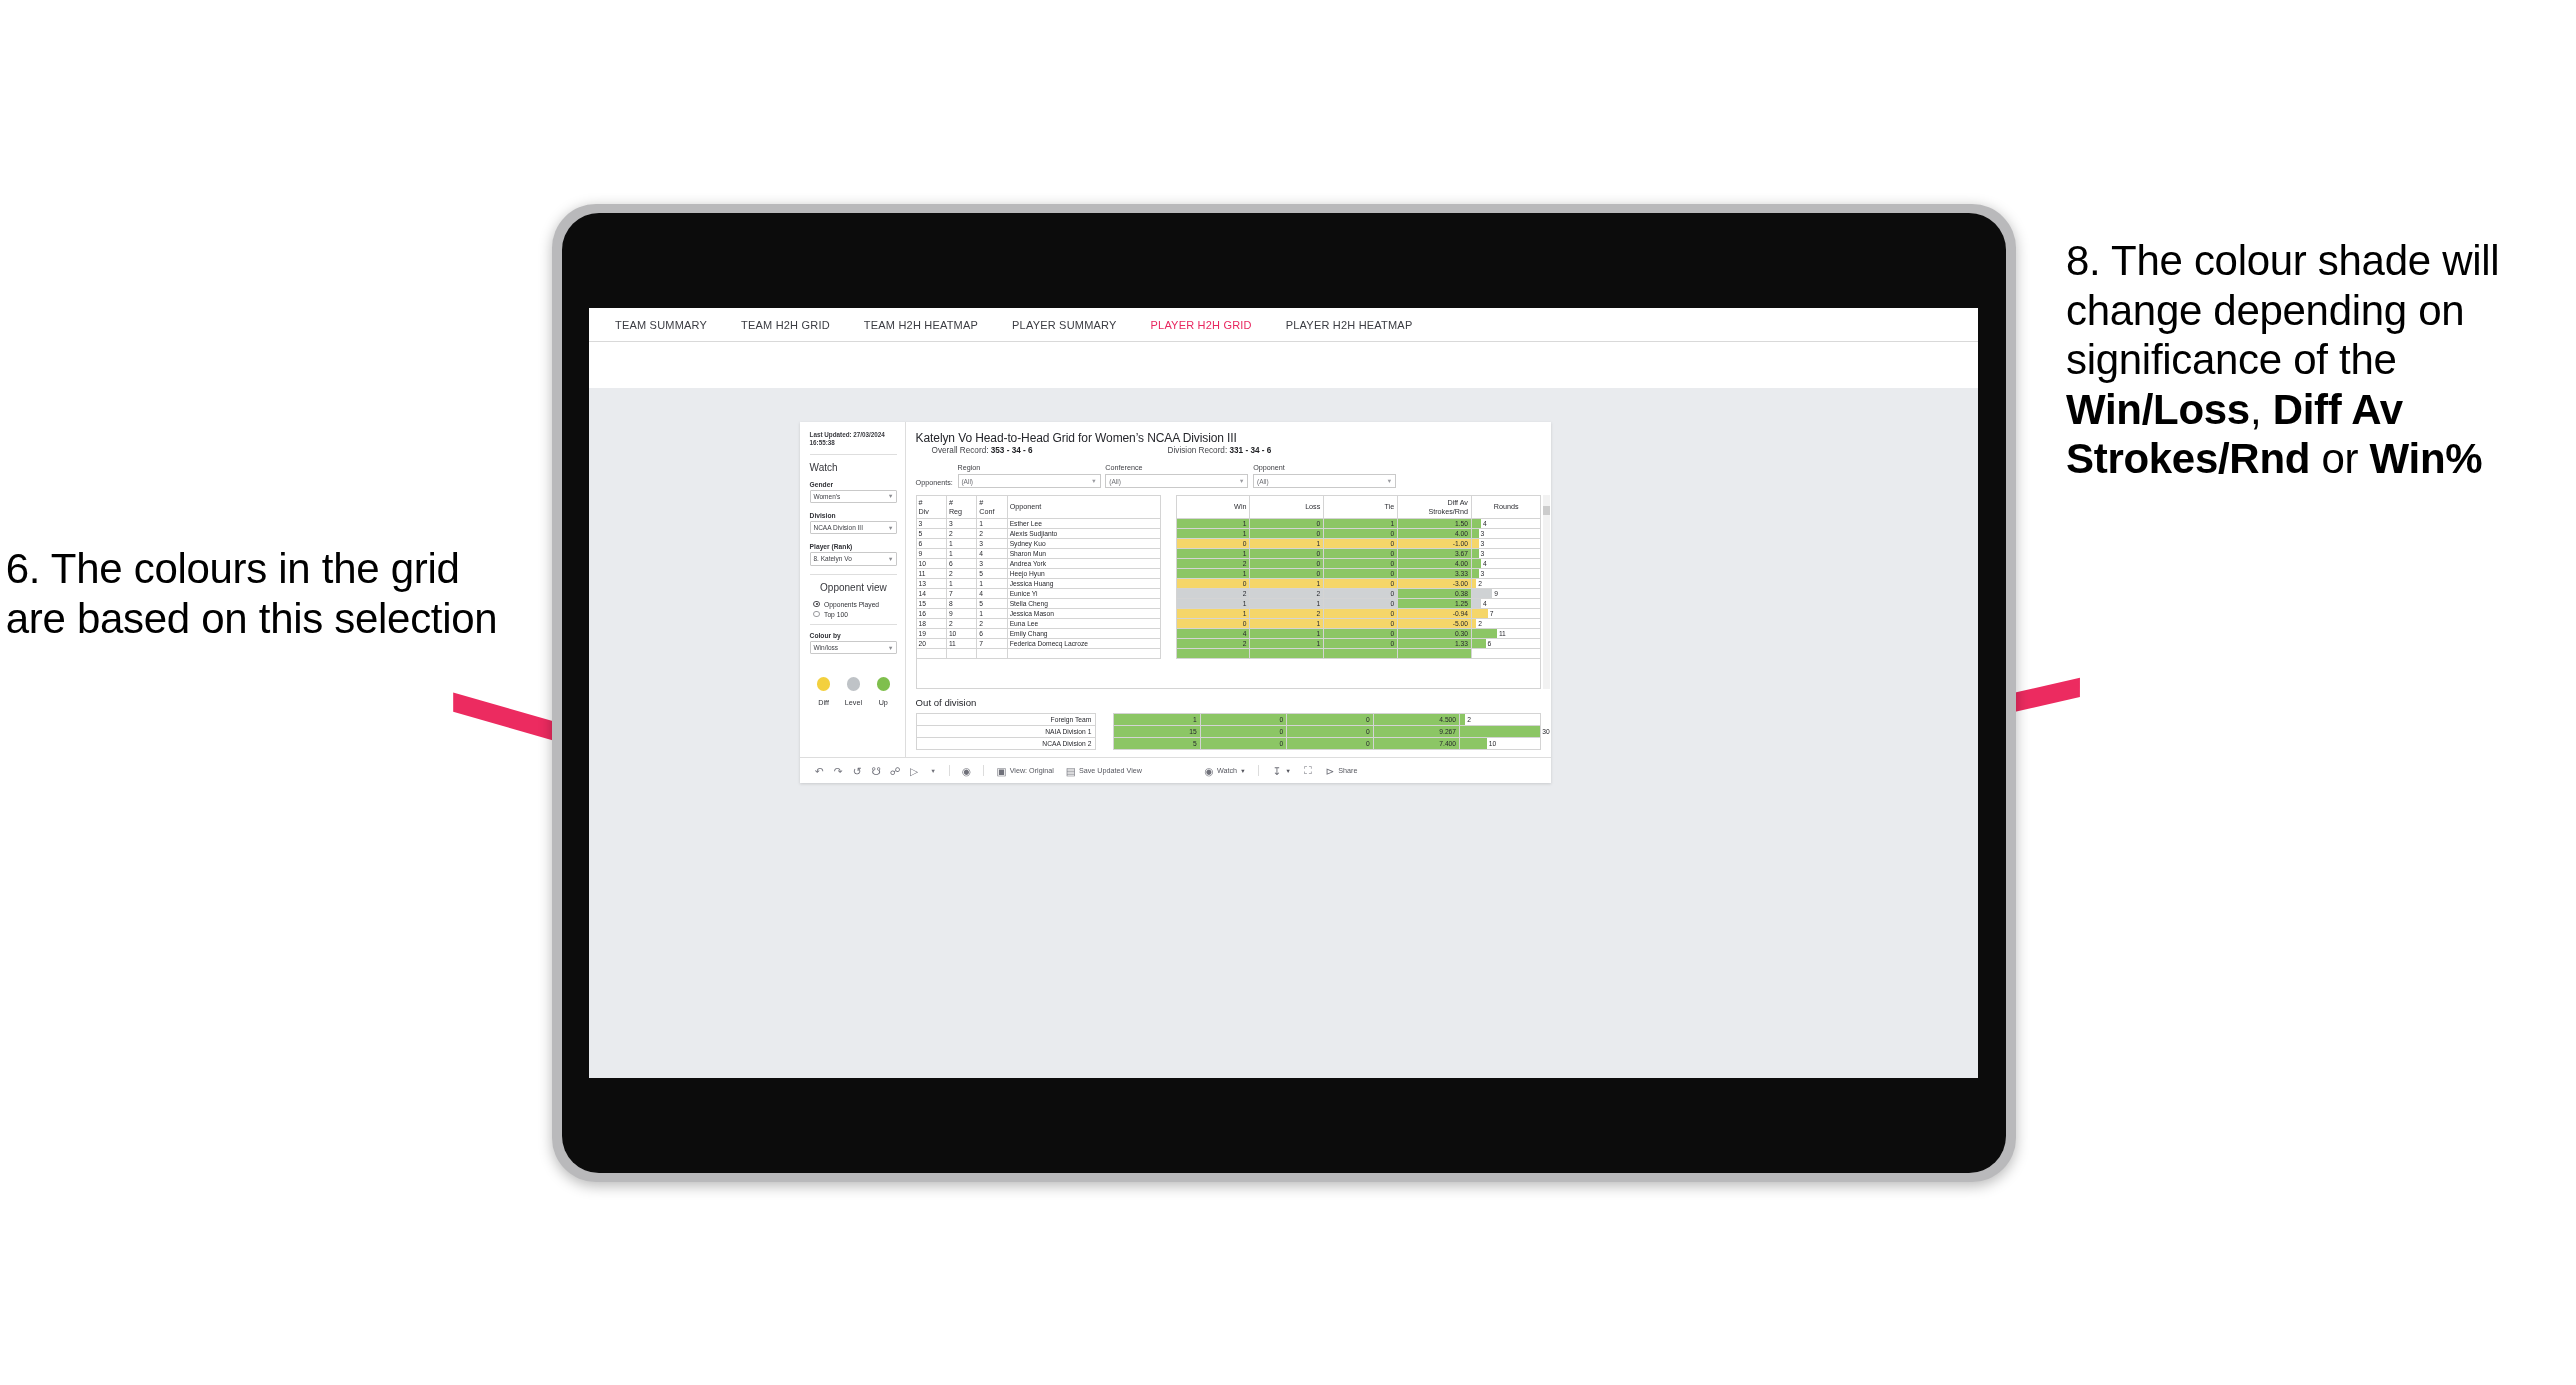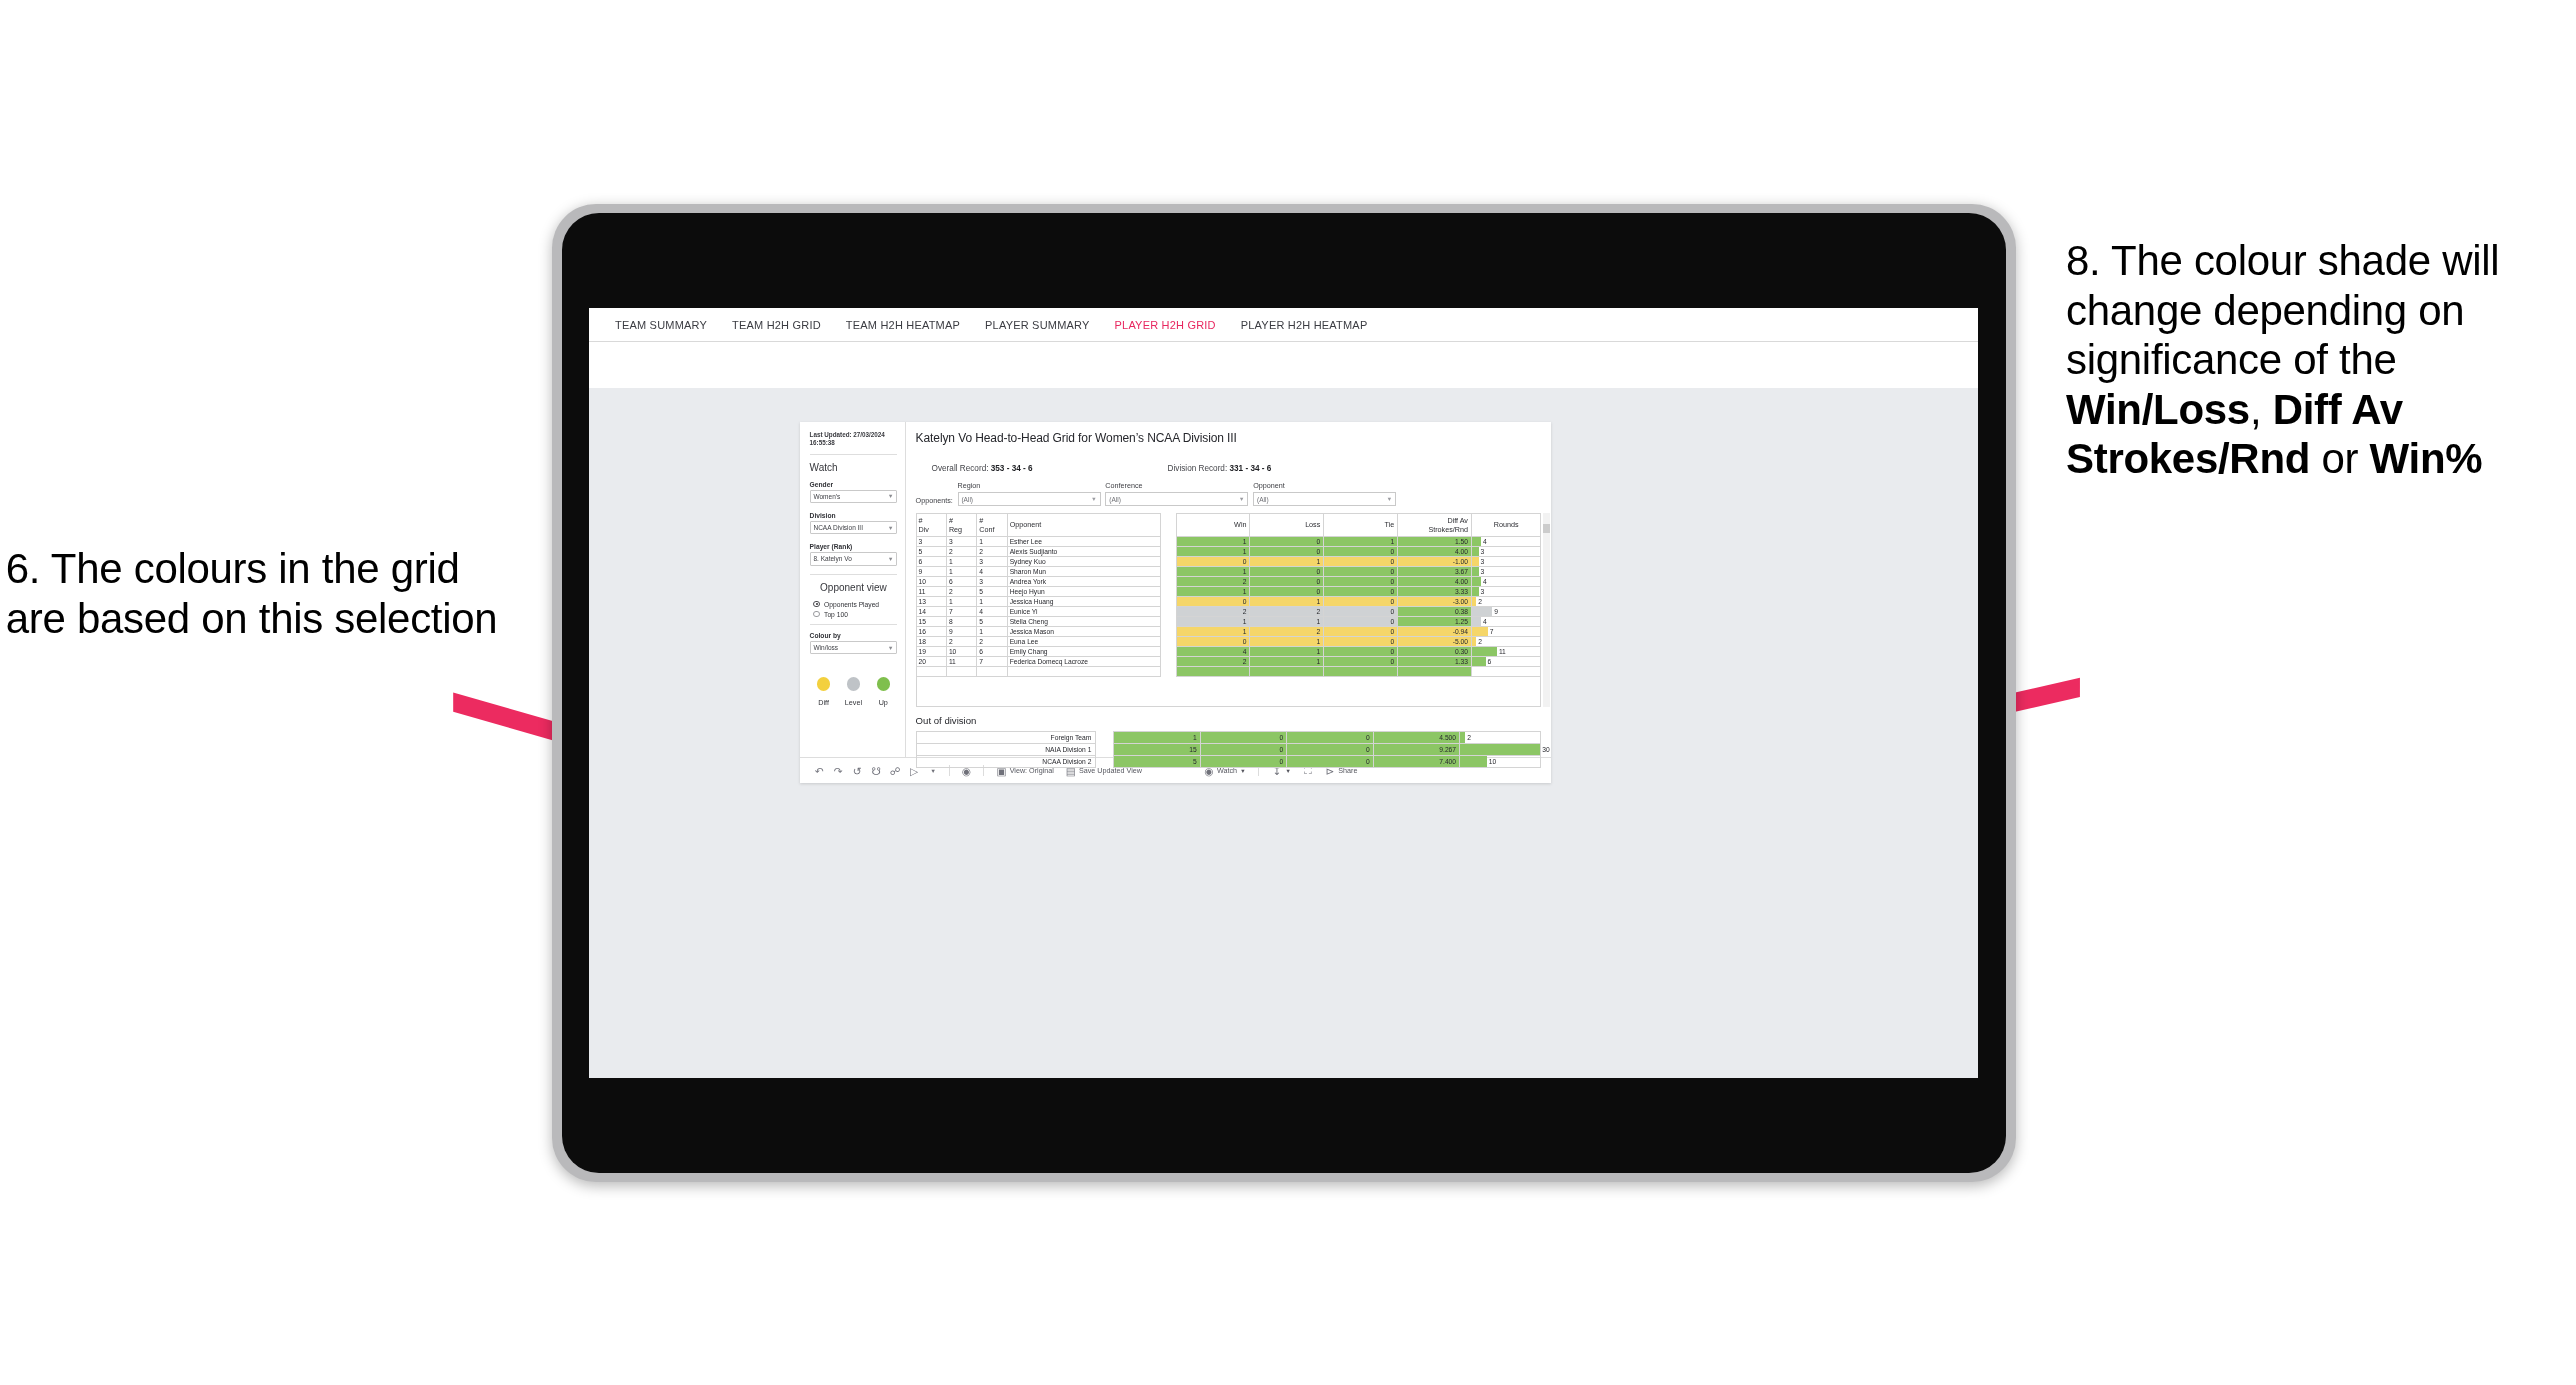--- a/index.html
+++ b/index.html
@@ -34,21 +34,21 @@
   .topnav{display:flex;align-items:stretch;}
   .topnav a{display:flex;align-items:center;padding:0 21px;font-size:12.5px;
     color:#2c2c33;letter-spacing:0.4px;text-decoration:none;
     border-right:1px solid #e9e9e9;position:relative;}
   .topnav a.active::after{content:"";position:absolute;left:0;right:0;bottom:0;
     height:2.9px;background:#e8265f;}
   .topright{margin-left:auto;display:flex;align-items:center;gap:8.7px;
     padding-right:19px;font-size:11.6px;color:#55565c;}
   .topright .sep{color:#bfbfc4;}
   #subnav{height:33px;background:#fff;border-bottom:1px solid #d9d9d9;
-    display:flex;align-items:center;padding-left:13.5px;gap:0;}
+    display:flex;align-items:center;padding-left:13.5px;gap:9px;}
   #subnav a{font-size:11px;color:#3b3c42;text-decoration:none;padding:0 12.5px;
     letter-spacing:0.2px;}
   #subnav a.active{color:#e8265f;}
   
   #canvas{position:absolute;left:0;top:80px;right:0;bottom:0;background:#e9ebee;}
   #card{position:absolute;left:211px;top:34px;width:751px;height:361px;
     background:#fff;box-shadow:0 1px 2.9px rgba(0,0,0,.14);display:flex;flex-direction:column;}
   #card-body{flex:1;display:flex;min-height:0;}
   
   #sidebar{width:106px;border-right:1px solid #ddd;padding:8.7px 7.7px 0 9.6px;
@@ -68,21 +68,21 @@
   .rdo.on{border-color:#4a4b50;}
   .rdo.on::after{content:"";position:absolute;left:1.4px;top:1.4px;width:1.9px;height:1.9px;
     border-radius:50%;background:#35363b;}
   .legend{display:flex;justify-content:space-around;margin-top:23px;}
   .lg-item{display:flex;flex-direction:column;align-items:center;gap:6.7px;}
   .dot{width:13.5px;height:13.5px;border-radius:50%;}
   .lg-lab{font-size:7.2px;color:#303136;}
   
   #main{flex:1;min-width:0;padding:8.7px 9.6px 0 9.6px;box-sizing:border-box;position:relative;}
   .viz-title{font-size:12px;color:#26272c;letter-spacing:-0.1px;}
-  .records{display:flex;margin-top:19px;font-size:8.2px;color:#44454a;padding-left:16px;}
+  .records{display:flex;margin-top:1px;font-size:8.2px;color:#44454a;padding-left:16px;}
   .records .rec:first-child{width:236px;}
   .records b{color:#1d1e22;}
   .filters{display:flex;align-items:flex-end;margin-top:8.7px;gap:4.8px;}
   .flabel{font-size:7.2px;color:#3c3d42;padding-bottom:1px;}
   .fgroup{width:143px;}
   .fgroup .cap{font-size:7.2px;color:#3c3d42;margin-bottom:1.9px;}
   .fsel{height:11.6px;border:1px solid #c9c9c9;background:#fff;display:flex;
     align-items:center;padding:0 2.9px;font-size:6.5px;color:#6c6d72;}
   .fsel .cv{margin-left:auto;font-size:5.8px;color:#9b9ca1;}
   

